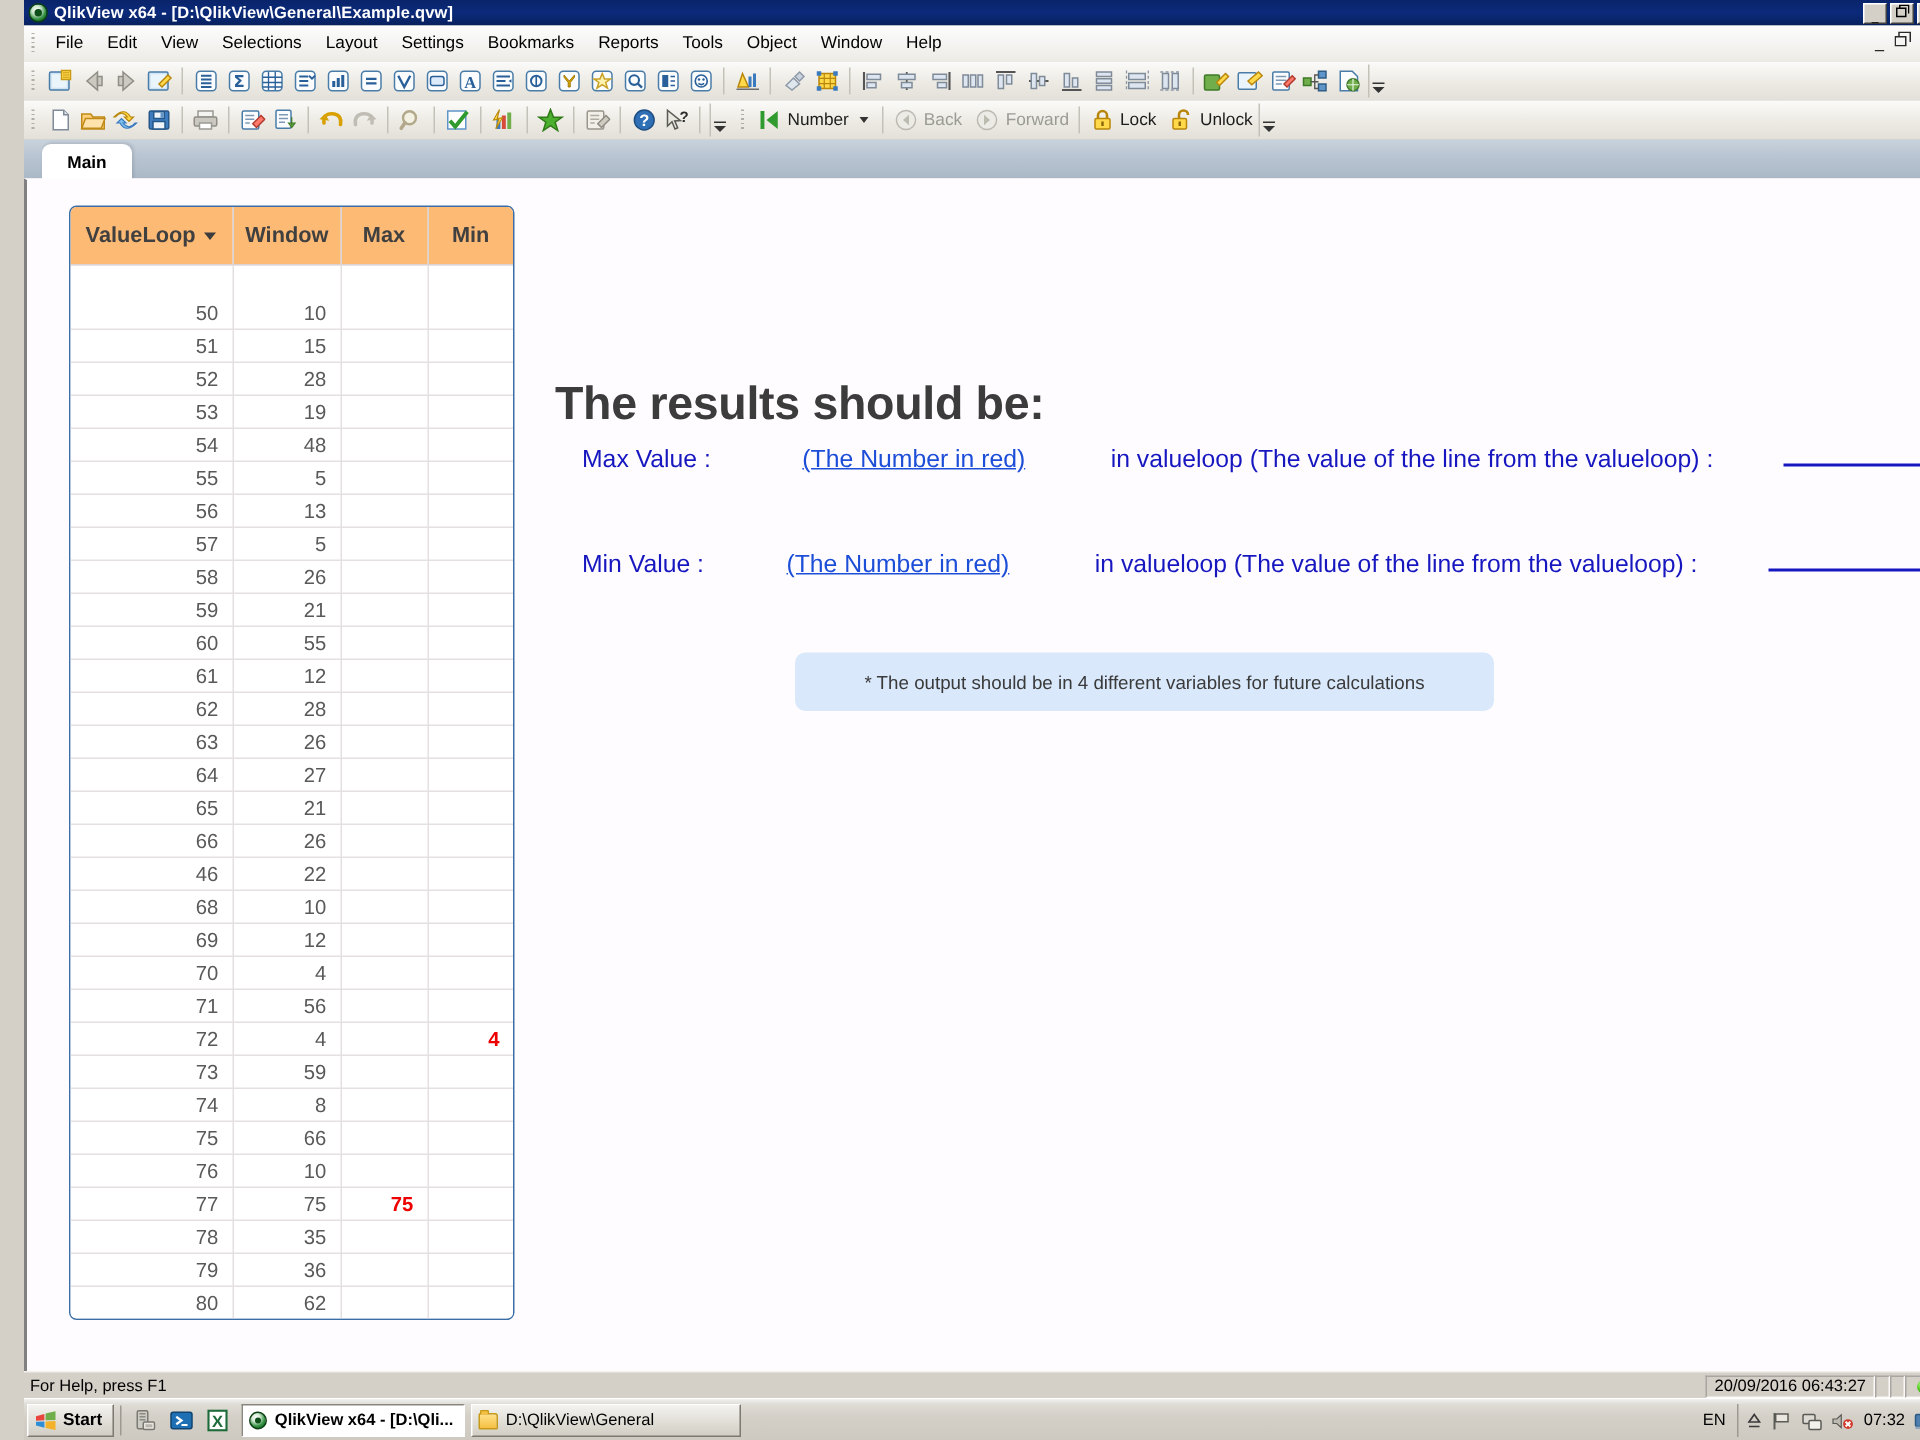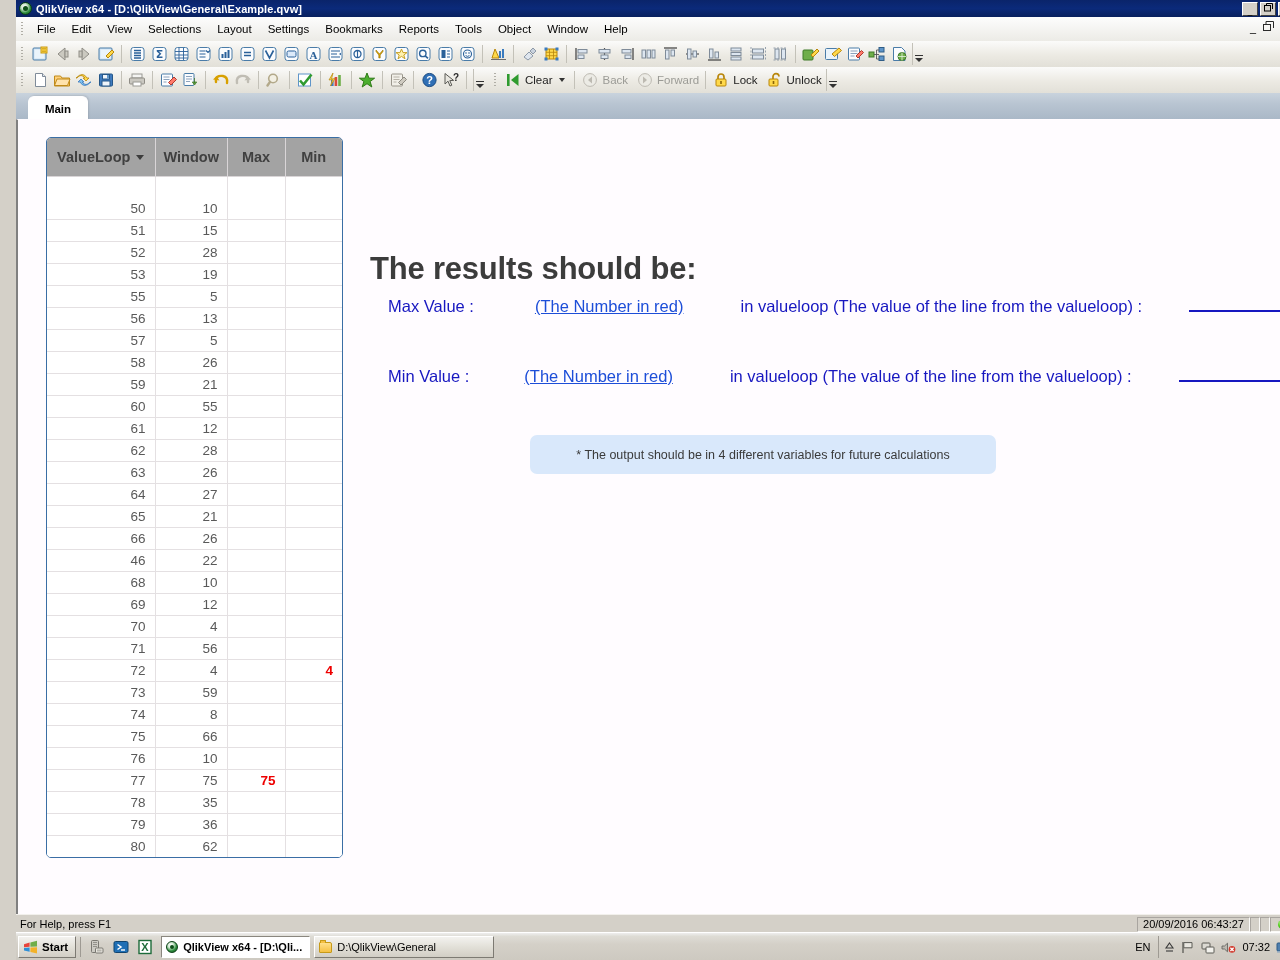--- a/index.html
+++ b/index.html
@@ -120,21 +120,21 @@
     border: 1px solid #3a6ea5; border-radius: 5px;
     background: #ffffff; overflow: hidden;
     box-sizing: border-box;
   }
   table.qv { border-collapse: collapse; width: 100%; table-layout: fixed; }
   table.qv col.c0 { width: 108px; }
   table.qv col.c1 { width: 72px; }
   table.qv col.c2 { width: 58px; }
   table.qv col.c3 { width: 57px; }
   table.qv th {
-    background: #a3a3a3; color: #404040; font-size: 14.5px; font-weight: bold;
+    background: #fdba74; color: #404040; font-size: 14.5px; font-weight: bold;
     height: 38px; border-right: 1px solid #d9d5d7; border-bottom: 1px solid #d9d5d7;
     padding: 0 8px; text-align: center; white-space: nowrap;
     font-family: "Liberation Sans", sans-serif;
   }
   table.qv th:last-child { border-right: none; }
   table.qv th .hdr-inner { display:flex; align-items:center; justify-content:center; gap:6px;}
   .sort-caret {
     width:0;height:0;border-left:4px solid transparent;border-right:4px solid transparent;
     border-top:5px solid #3c3c3c;
   }
@@ -735,21 +735,21 @@
         <div class="tri"></div>
     </div>
 
     <div class="grip" style="margin-left:6px"></div>
     <div class="tbtn">
       <svg width="16" height="16" viewBox="0 0 16 16">
           <rect x="2" y="2" width="2.6" height="12" fill="#2f9b2f"></rect>
           <path d="M13.5 2 L6 8 L13.5 14 Z" fill="#2f9b2f"></path>
         </svg>
     </div>
-    <div class="tlabel">Clear</div>
+    <div class="tlabel">Number</div>
     <div class="caret-sm"></div>
     <div class="tsep"></div>
 
     <div class="tbtn">
       <svg width="16" height="16" viewBox="0 0 16 16">
           <circle cx="8" cy="8" r="6.4" fill="#ecebe5" stroke="#bdbab2"></circle>
           <path d="M10 4.5 L6 8 L10 11.5 Z" fill="#bdbab2"></path>
         </svg>
     </div>
     <div class="tlabel dim">Back</div>
@@ -836,20 +836,26 @@
               <td></td>
               <td></td>
             </tr>
             <tr>
               <td>53</td>
               <td>19</td>
               <td></td>
               <td></td>
             </tr>
             <tr>
+              <td>54</td>
+              <td>48</td>
+              <td></td>
+              <td></td>
+            </tr>
+            <tr>
               <td>55</td>
               <td>5</td>
               <td></td>
               <td></td>
             </tr>
             <tr>
               <td>56</td>
               <td>13</td>
               <td></td>
               <td></td>

